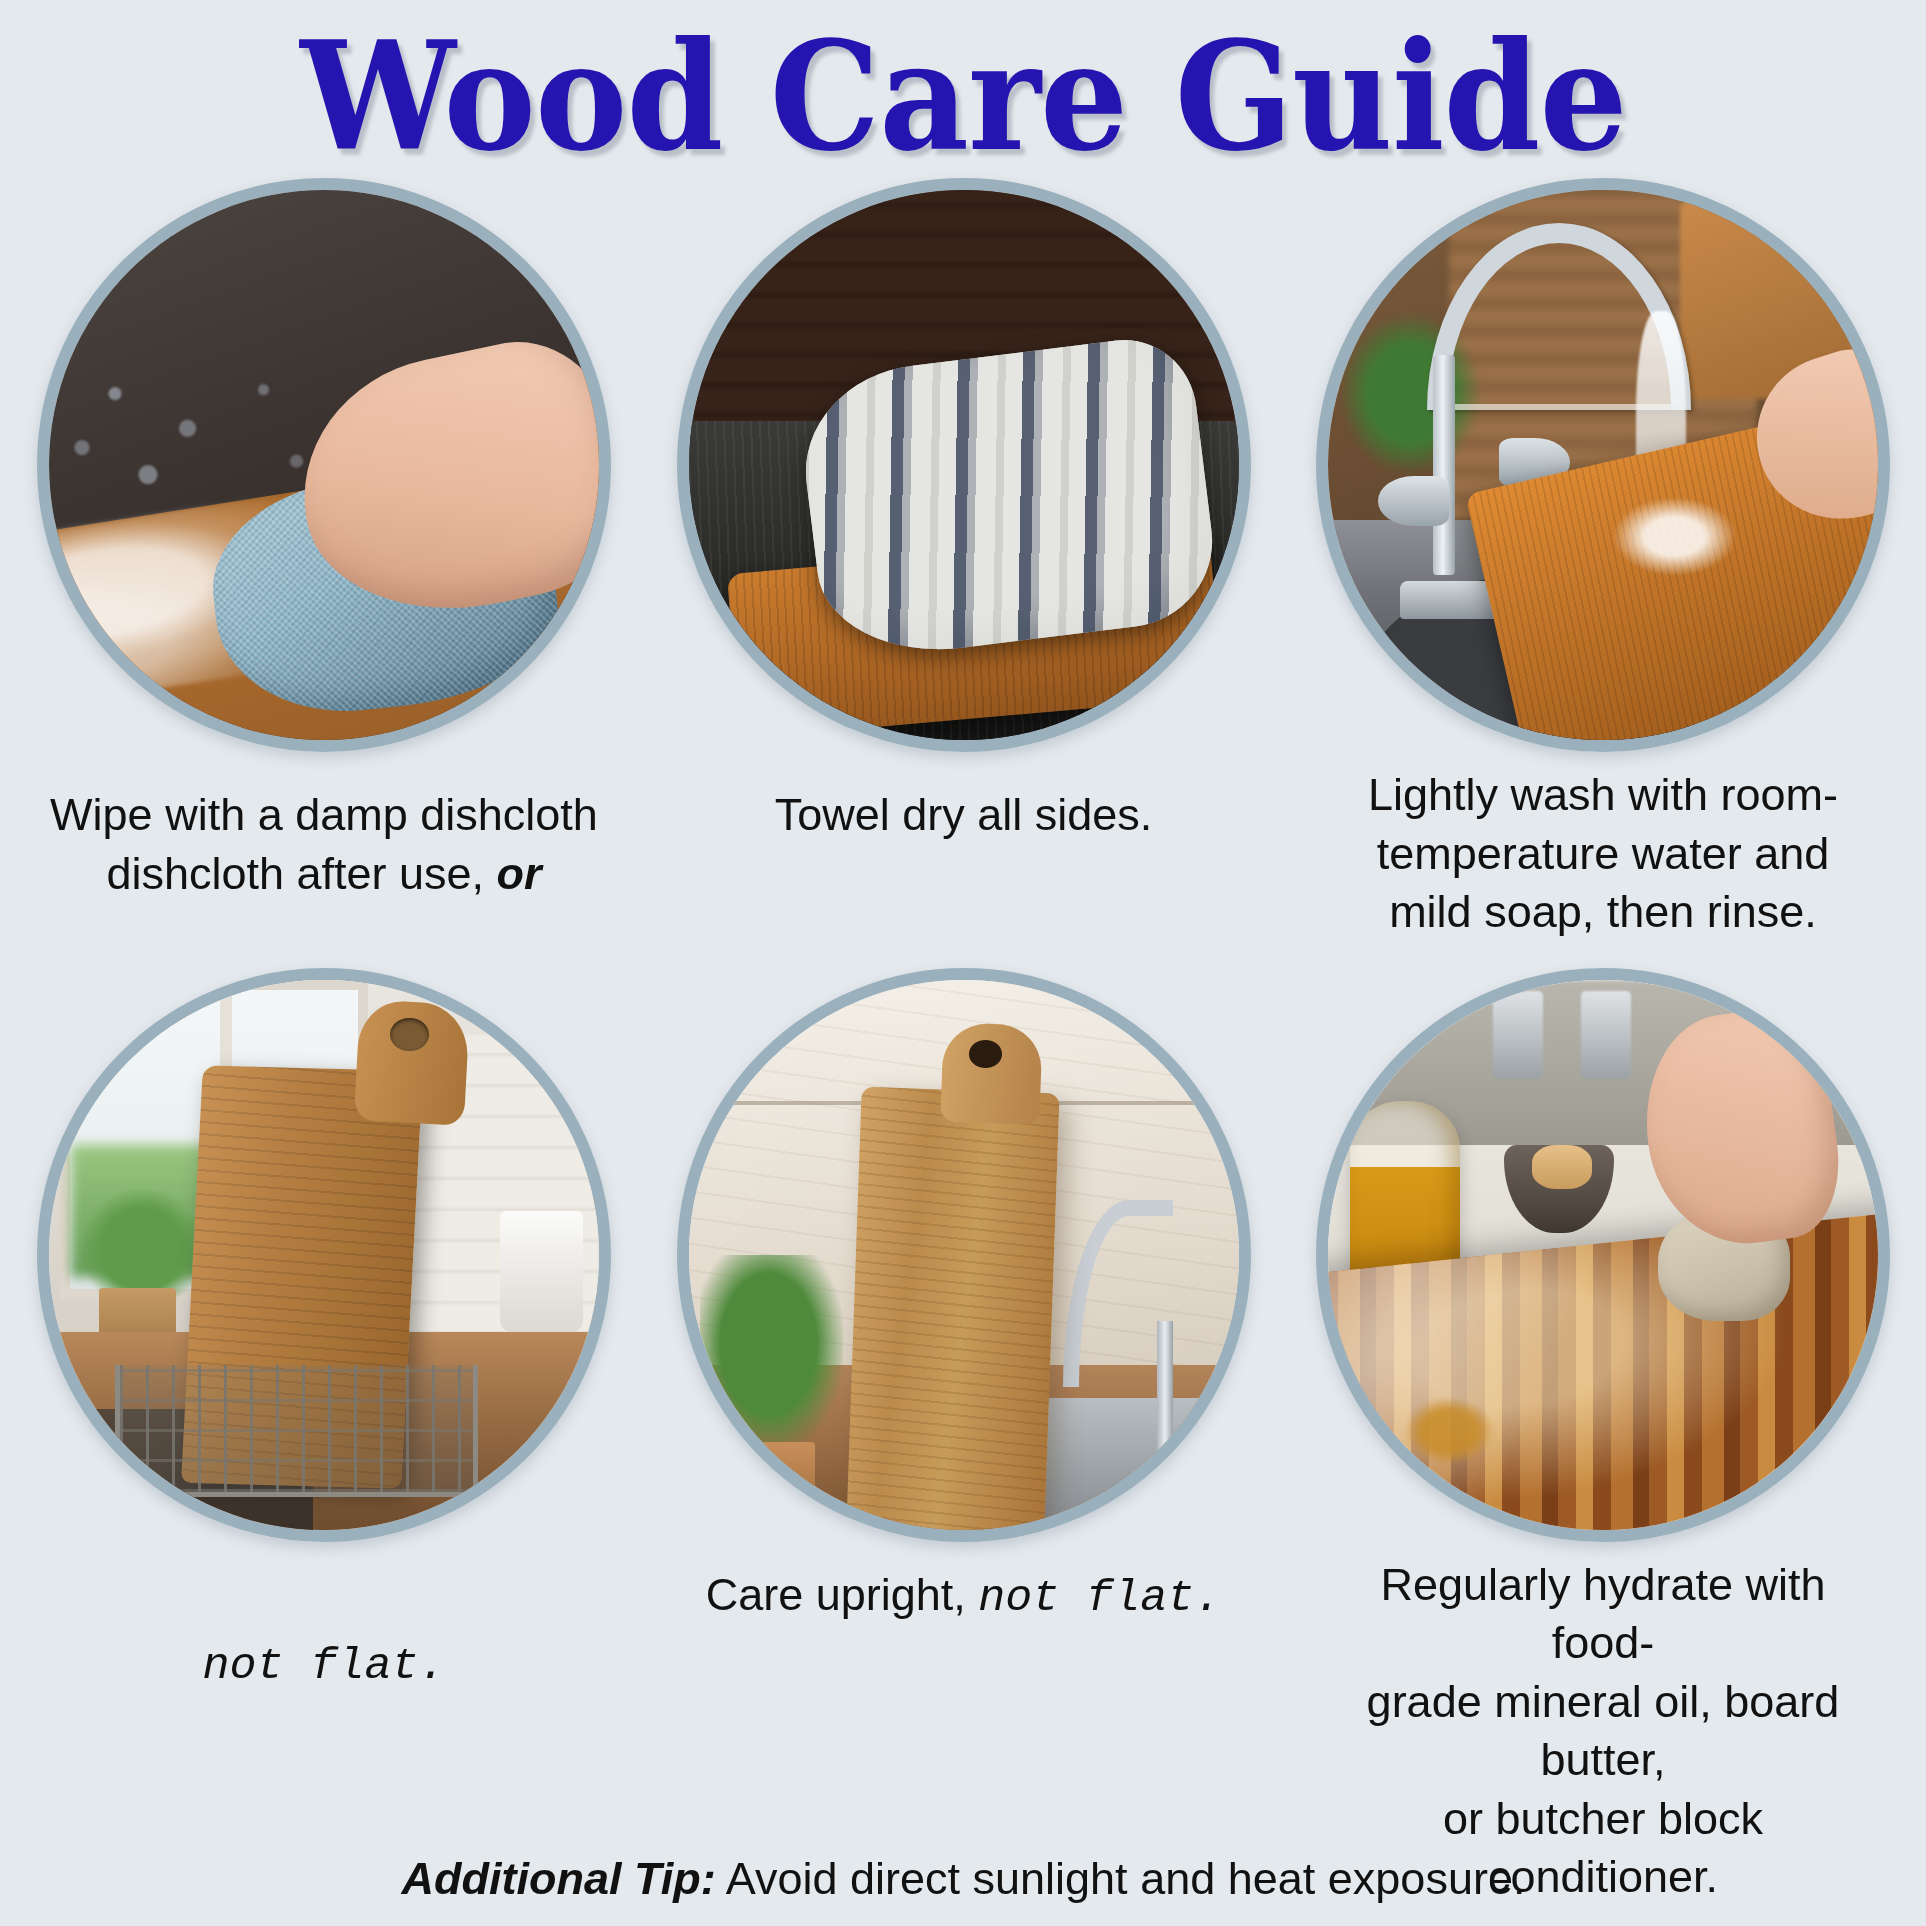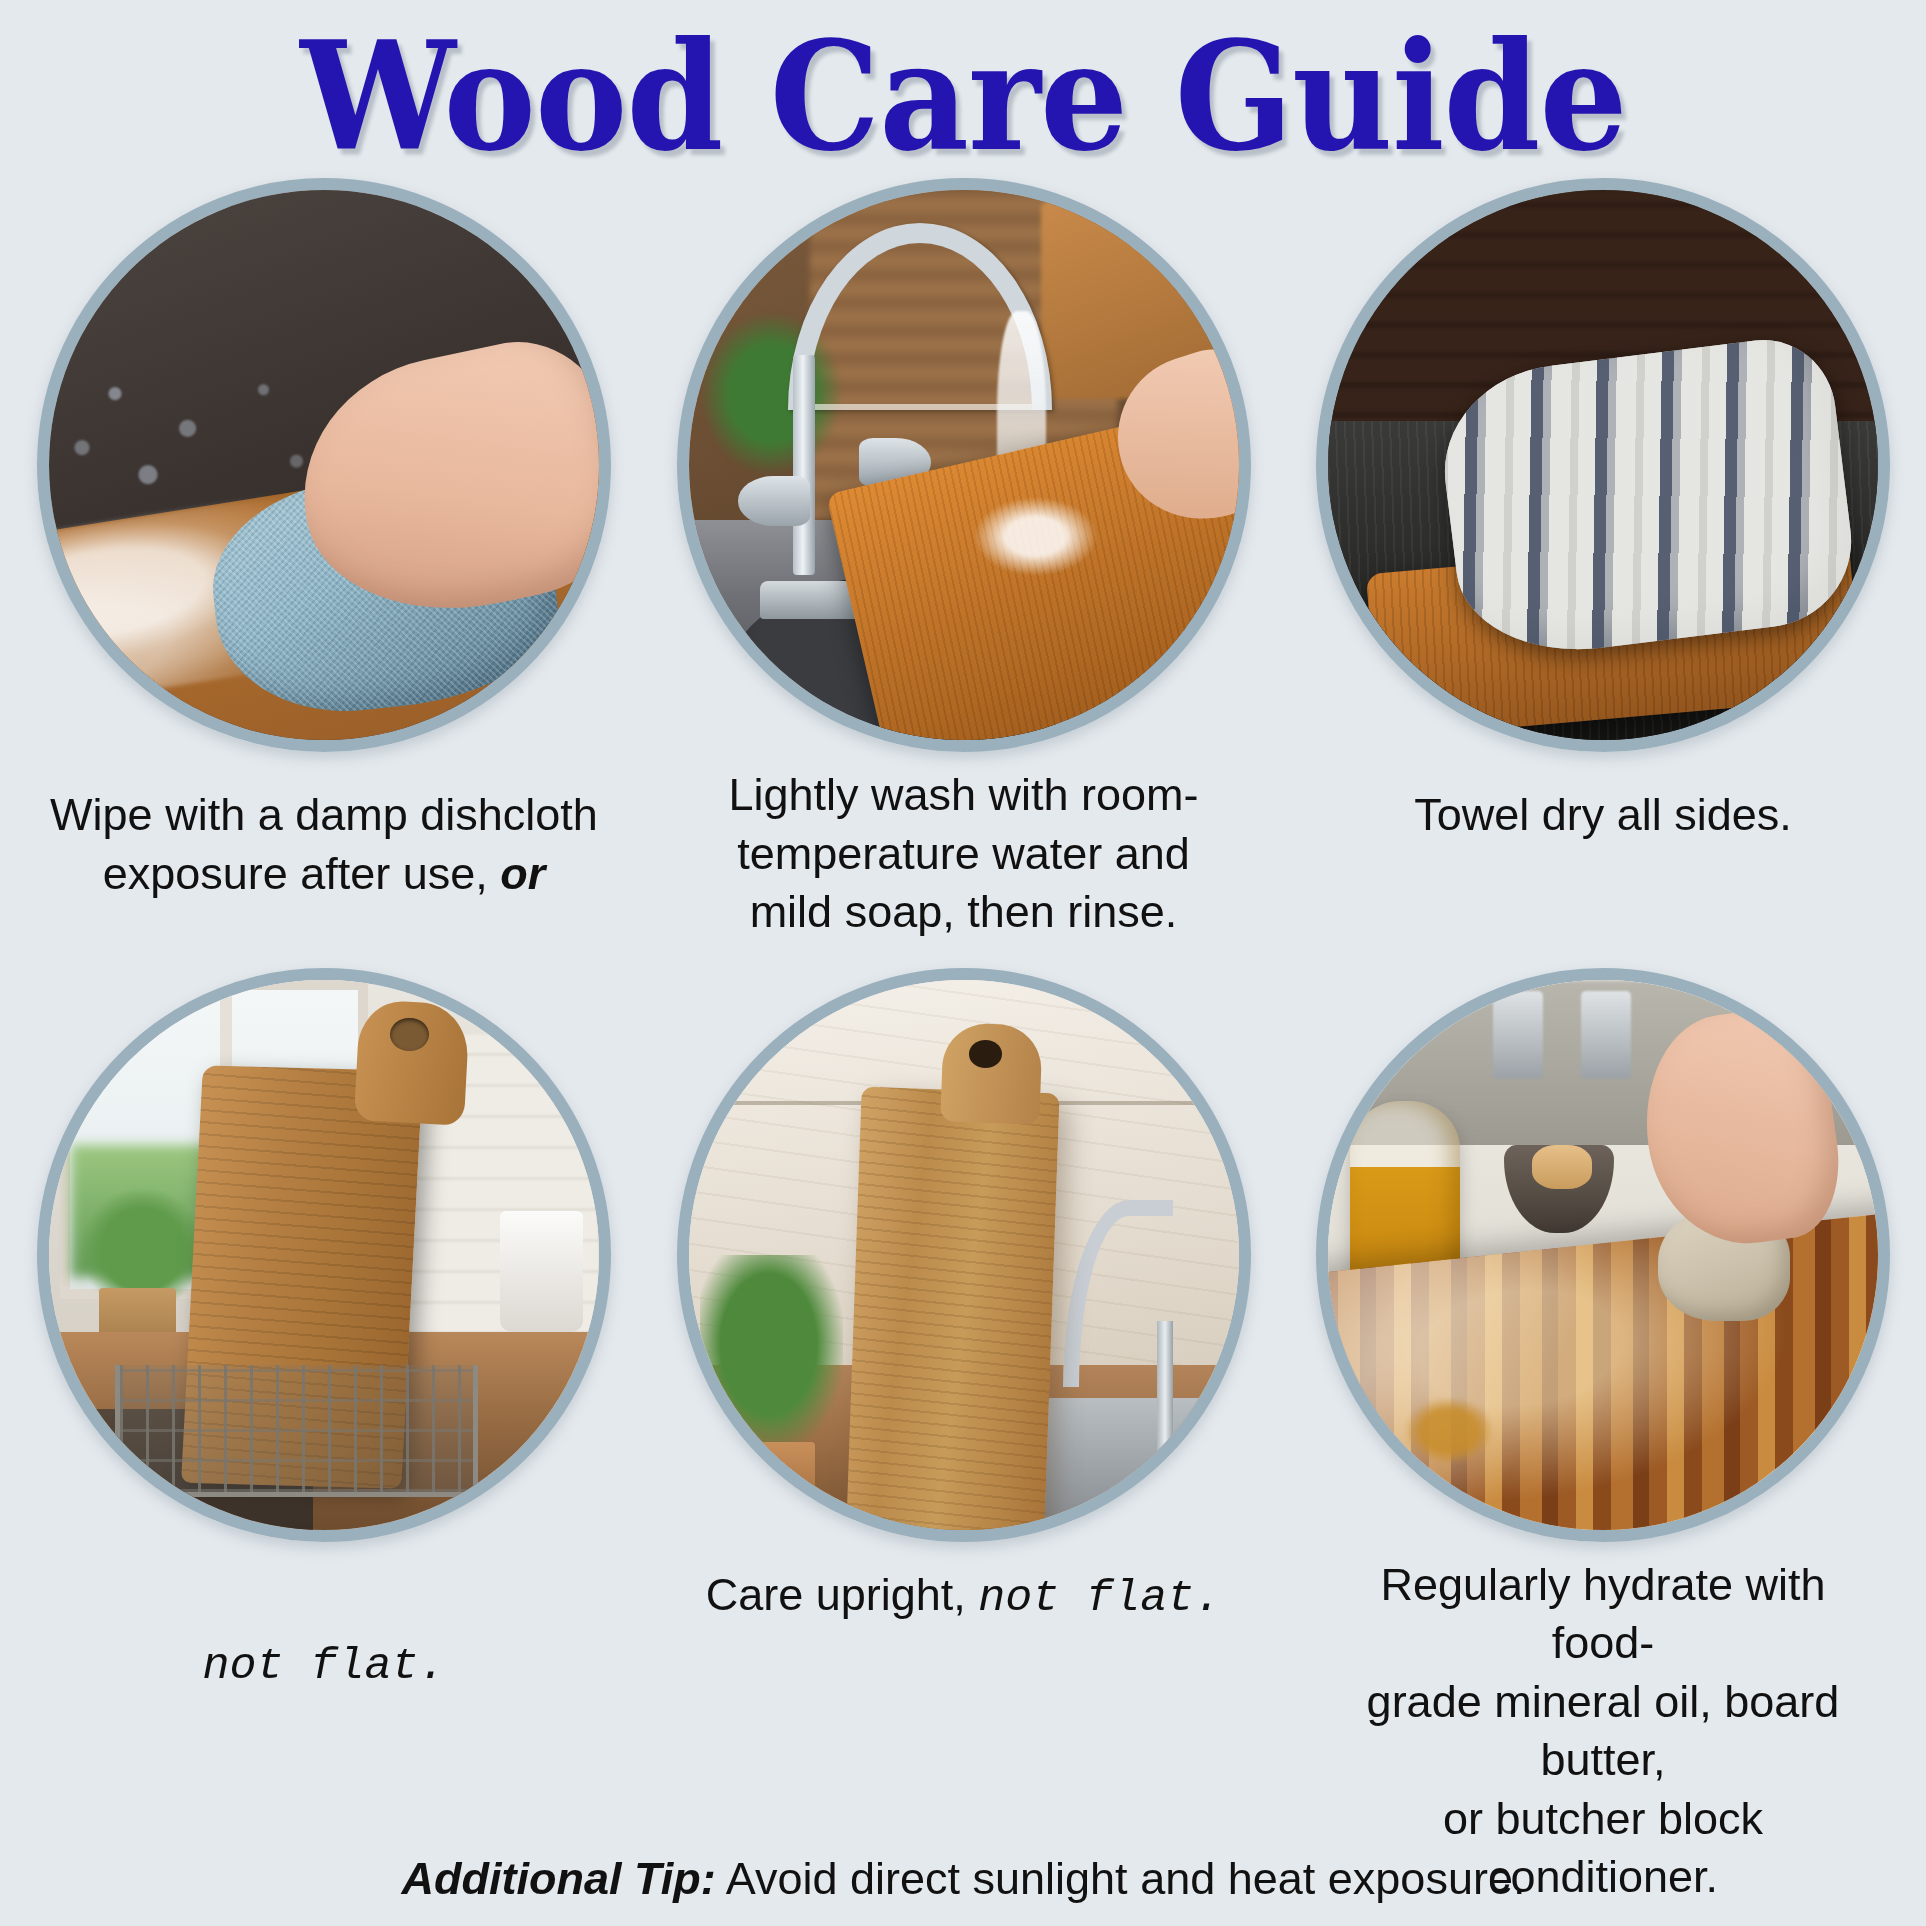--- a/index.html
+++ b/index.html
@@ -349,21 +349,36 @@
           <div class="s1-drops"></div>
           <div class="s1-board">
             <div class="s1-wet"></div>
           </div>
           <div class="s1-cloth"></div>
           <div class="s1-hand"></div>
         </div>
       </div>
       <div class="caption">
         <span>Wipe with a damp dishcloth</span><br>
-        <span>exposure after use, </span><b>or</b>
+        <span>dishcloth after use, </span><b>or</b>
+      </div>
+    </div>
+
+    <div class="cell">
+      <div class="photo-circle">
+        <div class="scene">
+          <div class="s3-bg"></div>
+          <div class="s3-brick"></div>
+          <div class="s3-table"></div>
+          <div class="s3-board"></div>
+          <div class="s3-towel"></div>
+        </div>
+      </div>
+      <div class="caption">
+        <span>Towel dry all sides.</span>
       </div>
     </div>
 
     <div class="cell">
       <div class="photo-circle">
         <div class="scene">
           <div class="s2-bg"></div>
           <div class="s2-wall"></div>
           <div class="s2-pot"></div>
           <div class="s2-plant"></div>
@@ -380,35 +395,20 @@
           <div class="s2-hand"></div>
         </div>
       </div>
       <div class="caption cap-tight">
         <span>Lightly wash with room-</span><br>
         <span>temperature water and</span><br>
         <span>mild soap, then rinse.</span>
       </div>
     </div>
 
-    <div class="cell">
-      <div class="photo-circle">
-        <div class="scene">
-          <div class="s3-bg"></div>
-          <div class="s3-brick"></div>
-          <div class="s3-table"></div>
-          <div class="s3-board"></div>
-          <div class="s3-towel"></div>
-        </div>
-      </div>
-      <div class="caption">
-        <span>Towel dry all sides.</span>
-      </div>
-    </div>
-
   </div>
 
   <div class="row row-2">
 
     <div class="cell">
       <div class="photo-circle">
         <div class="scene">
           <div class="s4-bg"></div>
           <div class="s4-window"></div>
           <div class="s4-green"></div>

